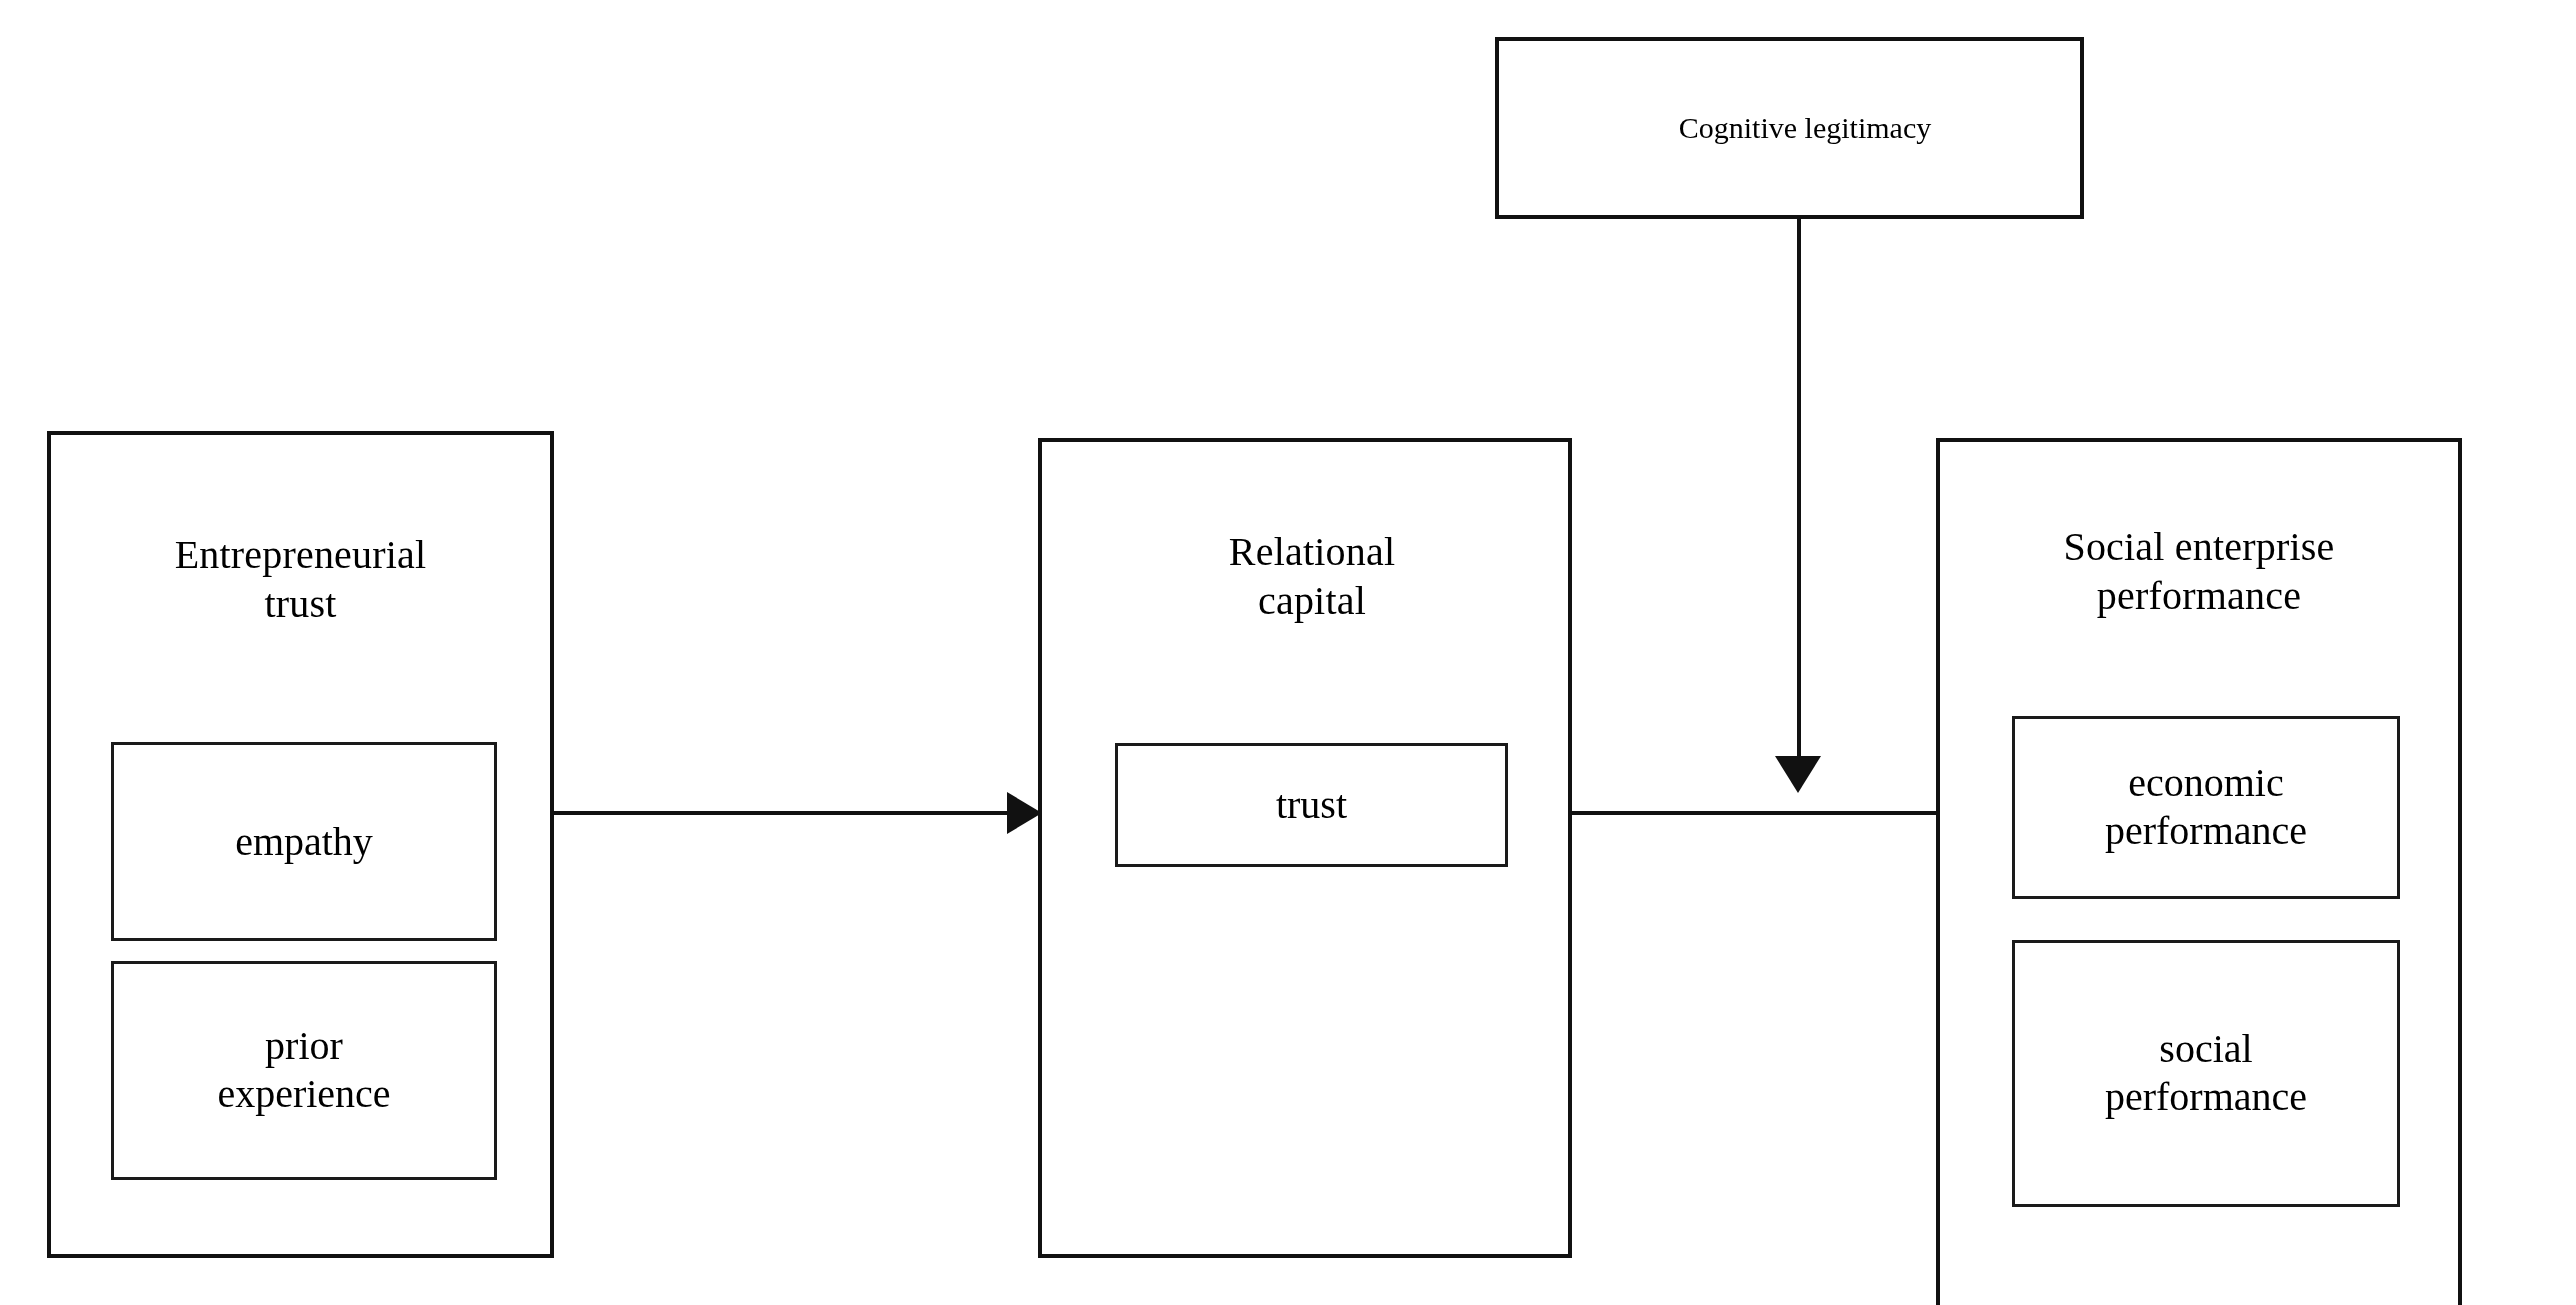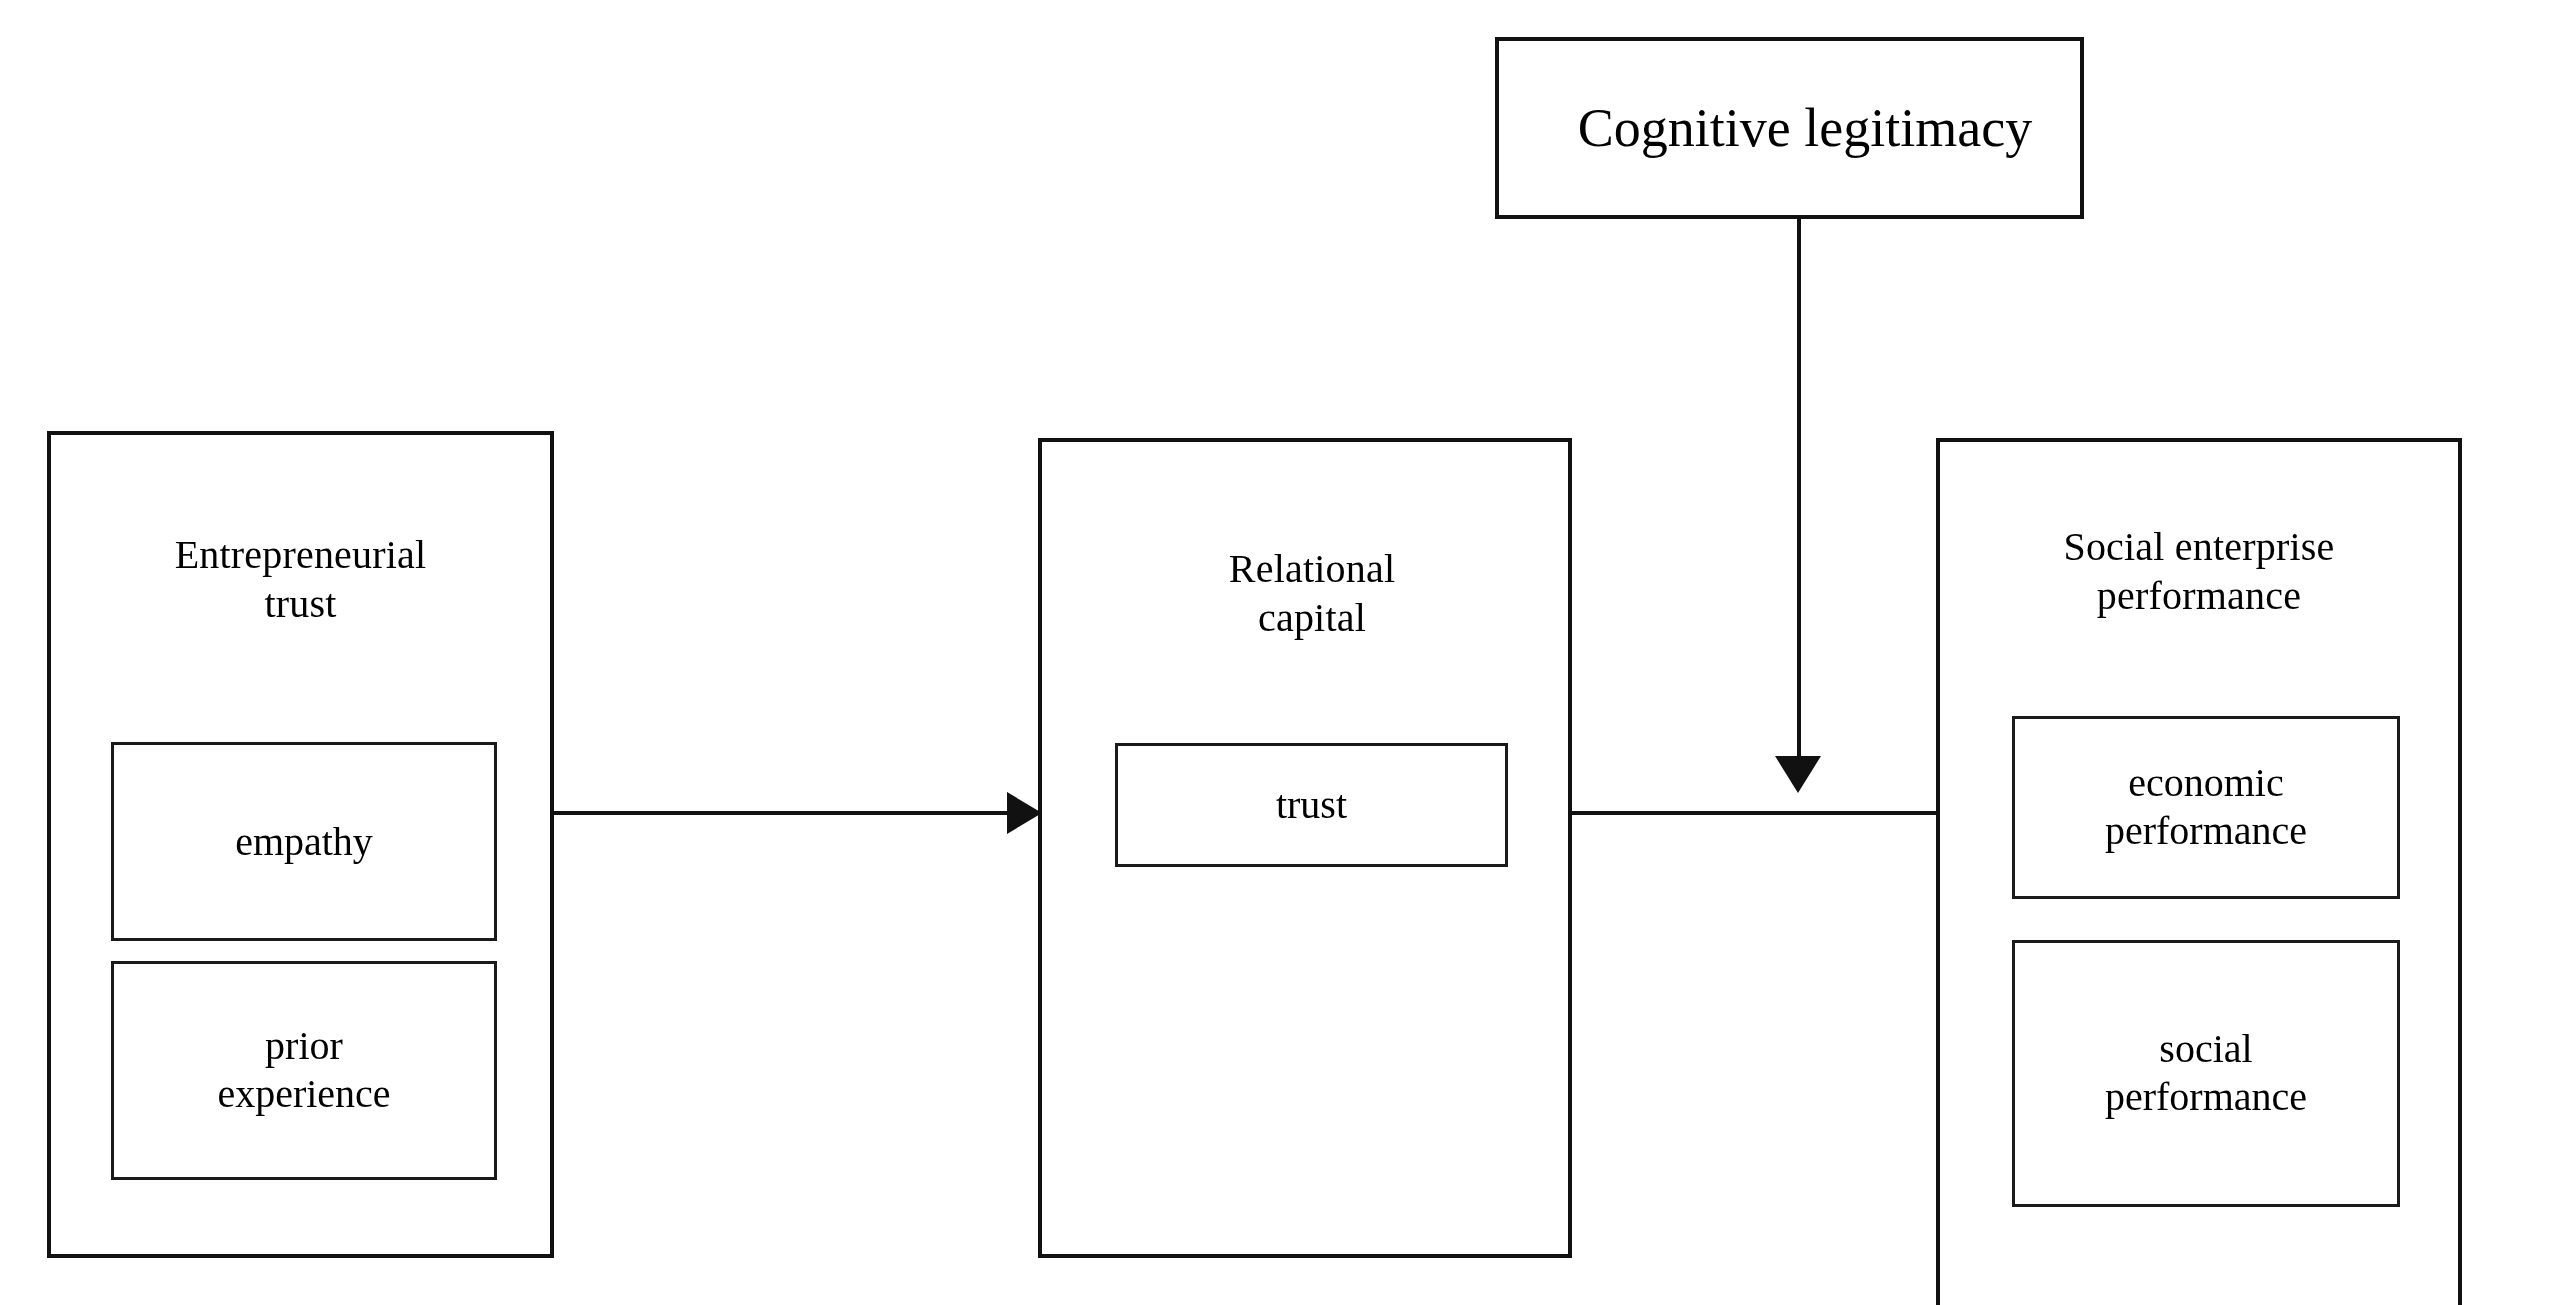--- a/index.html
+++ b/index.html
@@ -53,21 +53,21 @@
     line-height: 1.22;
     white-space: pre-line;
   }
   .moderator-label {
     position: absolute;
     left: 0;
     right: 0;
     top: 50%;
     transform: translateY(-50%);
     text-align: center;
-    font-size: 54px;
+    font-size: 30px;
     line-height: 1.2;
     margin-left: 31px;
   }
 
   
   .h-line {
     position: absolute;
     height: 4.4px;
     background: #111111;
   }
@@ -116,21 +116,21 @@
     <div class="inner-box" style="left:60px; top:526px; width:386px; height:219px;font-family:Liberation Serif, serif;">
       <div class="inner-label">prior
 experience</div>
     </div>
   </div>
 
   <div class="h-line" style="left:554px; top:811px; width:459px; height:4.4px;"></div>
   <div class="arrow-right" style="left:1007px; top:792px;"></div>
 
   <div class="box" style="left:1038px; top:438px; width:534px; height:820px;">
-    <div class="construct-title" style="top:103px;padding-left:14px;">Relational
+    <div class="construct-title" style="top:86px;padding-left:14px;">Relational
 capital</div>
 
     <div class="inner-box" style="left:73px; top:301px; width:393px; height:124px;">
       <div class="inner-label">trust</div>
     </div>
 
   </div>
 
   <div class="h-line" style="left:1572px; top:811px; width:410px; height:4.4px;"></div>
   <div class="arrow-right" style="left:1975px; top:792px;"></div>

